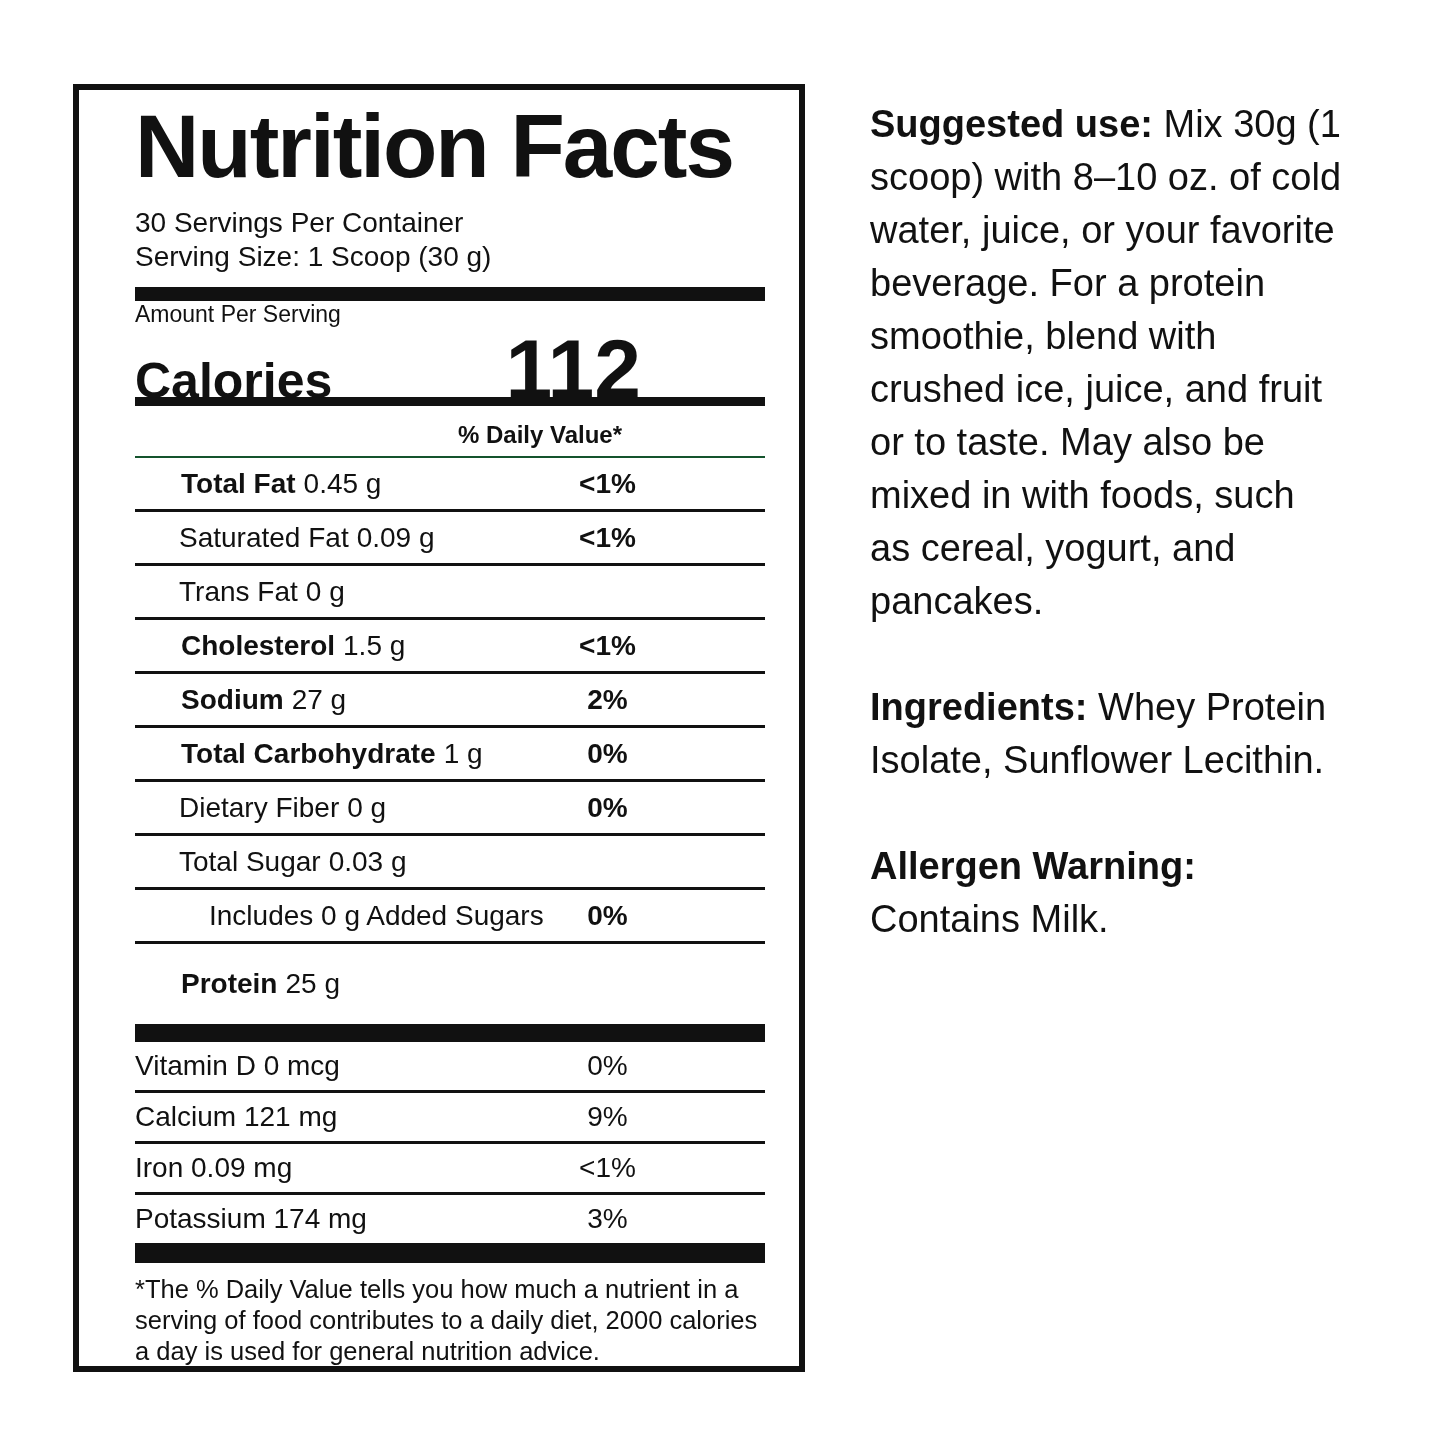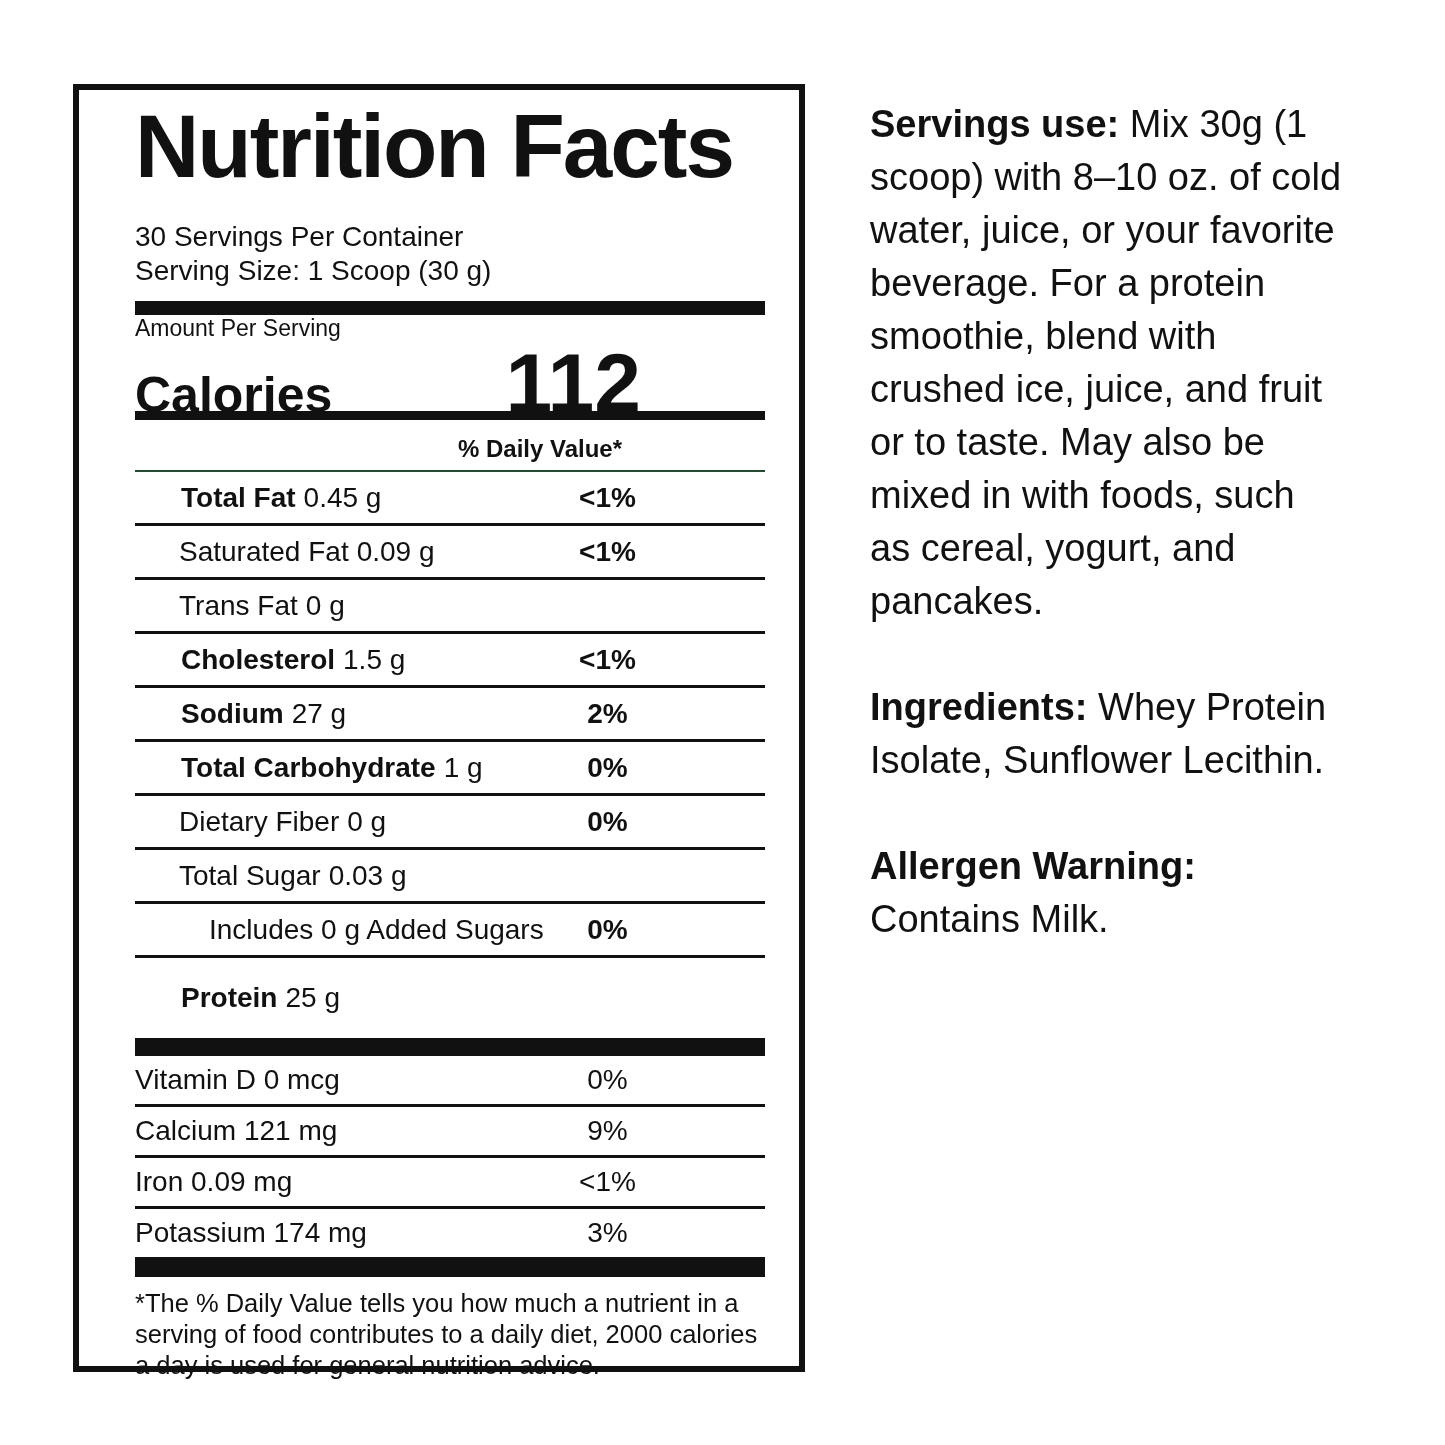--- a/index.html
+++ b/index.html
@@ -27,21 +27,21 @@
     padding: 0 34px 0 56px;
   }
   .nf-title {
     margin-top: 10px;
     font-size: 89px;
     line-height: 92px;
     font-weight: bold;
     letter-spacing: -2px;
     white-space: nowrap;
   }
-  .nf-serving { margin-top: 28px; font-size: 28px; line-height: 34px; }
+  .nf-serving { margin-top: 14px; font-size: 28px; line-height: 34px; }
   .bar { background: #111111; }
   .bar-1 { height: 14px; margin-top: 13px; }
   .aps { font-size: 23px; font-weight: normal; line-height: 26px; }
   .cal-row { display: flex; align-items: baseline; height: 62px; }
   .cal-label { font-size: 50px; font-weight: bold; }
   .cal-value { font-size: 84px; font-weight: bold; line-height: 1; margin-left: auto; margin-right: 124px; }
   .bar-2 { height: 9px; margin-top: 8px; }
   .dv-header { position: relative; height: 50px; border-bottom: 2px solid #14532d; }
   .dv-header span {
     position: absolute; left: 280px; top: 15px; width: 250px;
@@ -182,21 +182,21 @@
       <span class="name">Potassium 174 mg</span>
       <span class="dv">3%</span>
     </div>
 
     <div class="bar bar-4"></div>
 
     <div class="footnote">*The % Daily Value tells you how much a nutrient in a serving of food contributes to a daily diet, 2000 calories a day is used for general nutrition advice.</div>
   </div>
 
   <div class="info">
-    <p class="para"><span class="lbl">Servings use:</span><span> Mix 30g (1 scoop) with 8–10 oz. of cold water, juice, or your favorite beverage. For a protein smoothie, blend with crushed ice, juice, and fruit or to taste. May also be mixed in with foods, such as cereal, yogurt, and pancakes.</span></p>
+    <p class="para"><span class="lbl">Suggested use:</span><span> Mix 30g (1 scoop) with 8–10 oz. of cold water, juice, or your favorite beverage. For a protein smoothie, blend with crushed ice, juice, and fruit or to taste. May also be mixed in with foods, such as cereal, yogurt, and pancakes.</span></p>
     <div class="gap"></div>
     <p class="para"><span class="lbl">Ingredients:</span><span> Whey Protein Isolate, Sunflower Lecithin.</span></p>
     <div class="gap"></div>
     <p class="para">
       <span class="lbl" style="display:block">Allergen Warning:</span>
       <span style="display:block">Contains Milk.</span>
     </p>
   </div>
 
 </div>

